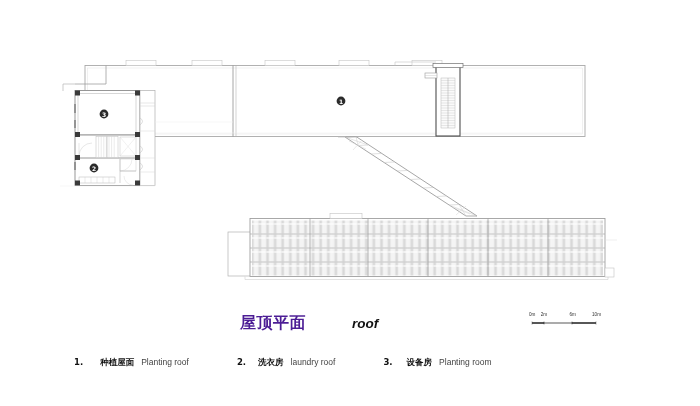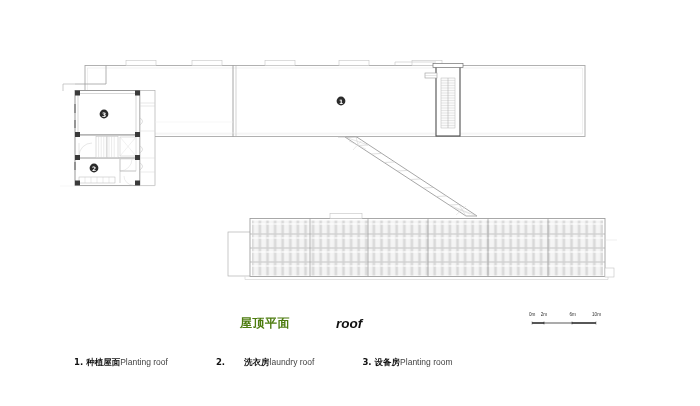--- a/index.html
+++ b/index.html
@@ -25,24 +25,24 @@
   .title-row {
     position: absolute;
     left: 240px;
     top: 312px;
     width: 260px;
     height: 22px;
     display: flex;
     align-items: center;
   }
   #title-cn {
-    font-size: 12px;
+    font-size: 16px;
     font-weight: bold;
     letter-spacing: 0.5px;
-    color: #4d7c0f;
+    color: #4c1d95;
     font-family: "DejaVu Sans", sans-serif;
   }
   #title-en {
     font-size: 13.5px;
     font-weight: bold;
     color: #111111;
     margin-left: 46px;
     font-family: "Liberation Sans", sans-serif;
     font-style: italic;
   }
@@ -64,21 +64,21 @@
   }
   .legend-cn {
     font-size: 8.5px;
     font-weight: bold;
     color: #111111;
     font-family: "DejaVu Sans", sans-serif;
   }
   .legend-en {
     font-size: 8.5px;
     color: #444444;
-    margin-left: 0;
+    margin-left: 7px;
     font-family: "Liberation Sans", sans-serif;
   }
   .scalebar {
     position: absolute;
     left: 530px;
     top: 312px;
     width: 70px;
     height: 16px;
   }
   .scale-labels {
@@ -352,26 +352,26 @@
     <line x1="2" y1="0.4" x2="2" y2="3.6" stroke="#2f2f2f" stroke-width="0.4"></line>
     <line x1="14" y1="0.4" x2="14" y2="3.6" stroke="#2f2f2f" stroke-width="0.4"></line>
     <line x1="42" y1="0.4" x2="42" y2="3.6" stroke="#2f2f2f" stroke-width="0.4"></line>
     <line x1="66" y1="0.4" x2="66" y2="3.6" stroke="#2f2f2f" stroke-width="0.4"></line>
   </svg>
 </div>
 
 <div class="legend-row">
   <div class="legend-entry">
     <span class="legend-cn">1.</span>
-    <span class="legend-cn" style="margin-left:3px">种植屋面</span>
+    <span class="legend-cn" style="margin-left:17px">种植屋面</span>
     <span class="legend-en">Planting roof</span>
   </div>
   <div class="legend-entry">
     <span class="legend-cn">2.</span>
-    <span class="legend-cn" style="margin-left:19px">洗衣房</span>
+    <span class="legend-cn" style="margin-left:12px">洗衣房</span>
     <span class="legend-en">laundry roof</span>
   </div>
   <div class="legend-entry">
     <span class="legend-cn">3.</span>
-    <span class="legend-cn" style="margin-left:3px">设备房</span>
+    <span class="legend-cn" style="margin-left:14px">设备房</span>
     <span class="legend-en">Planting room</span>
   </div>
 </div>
 
 </body></html>

